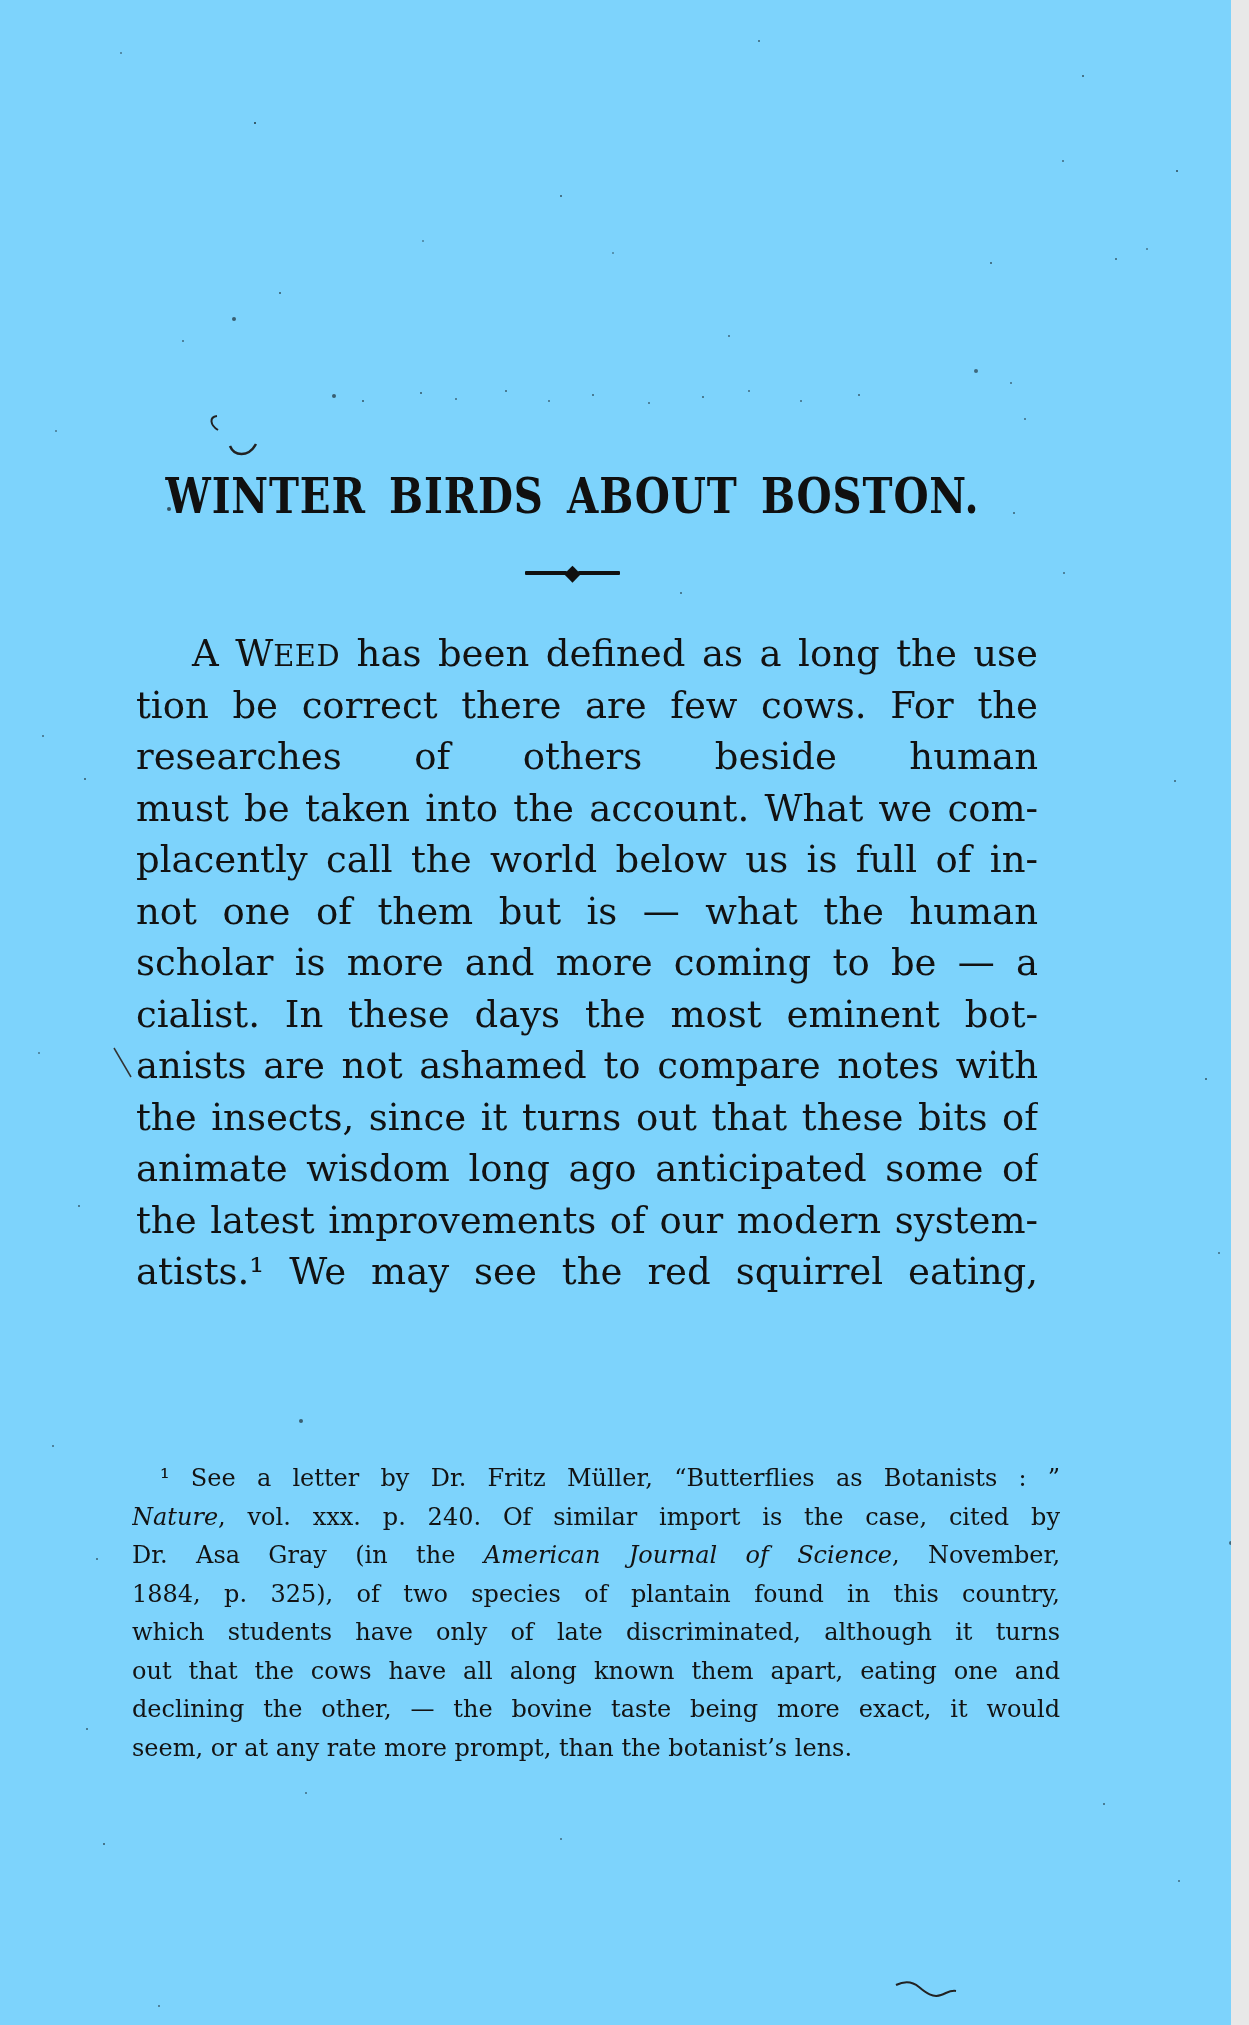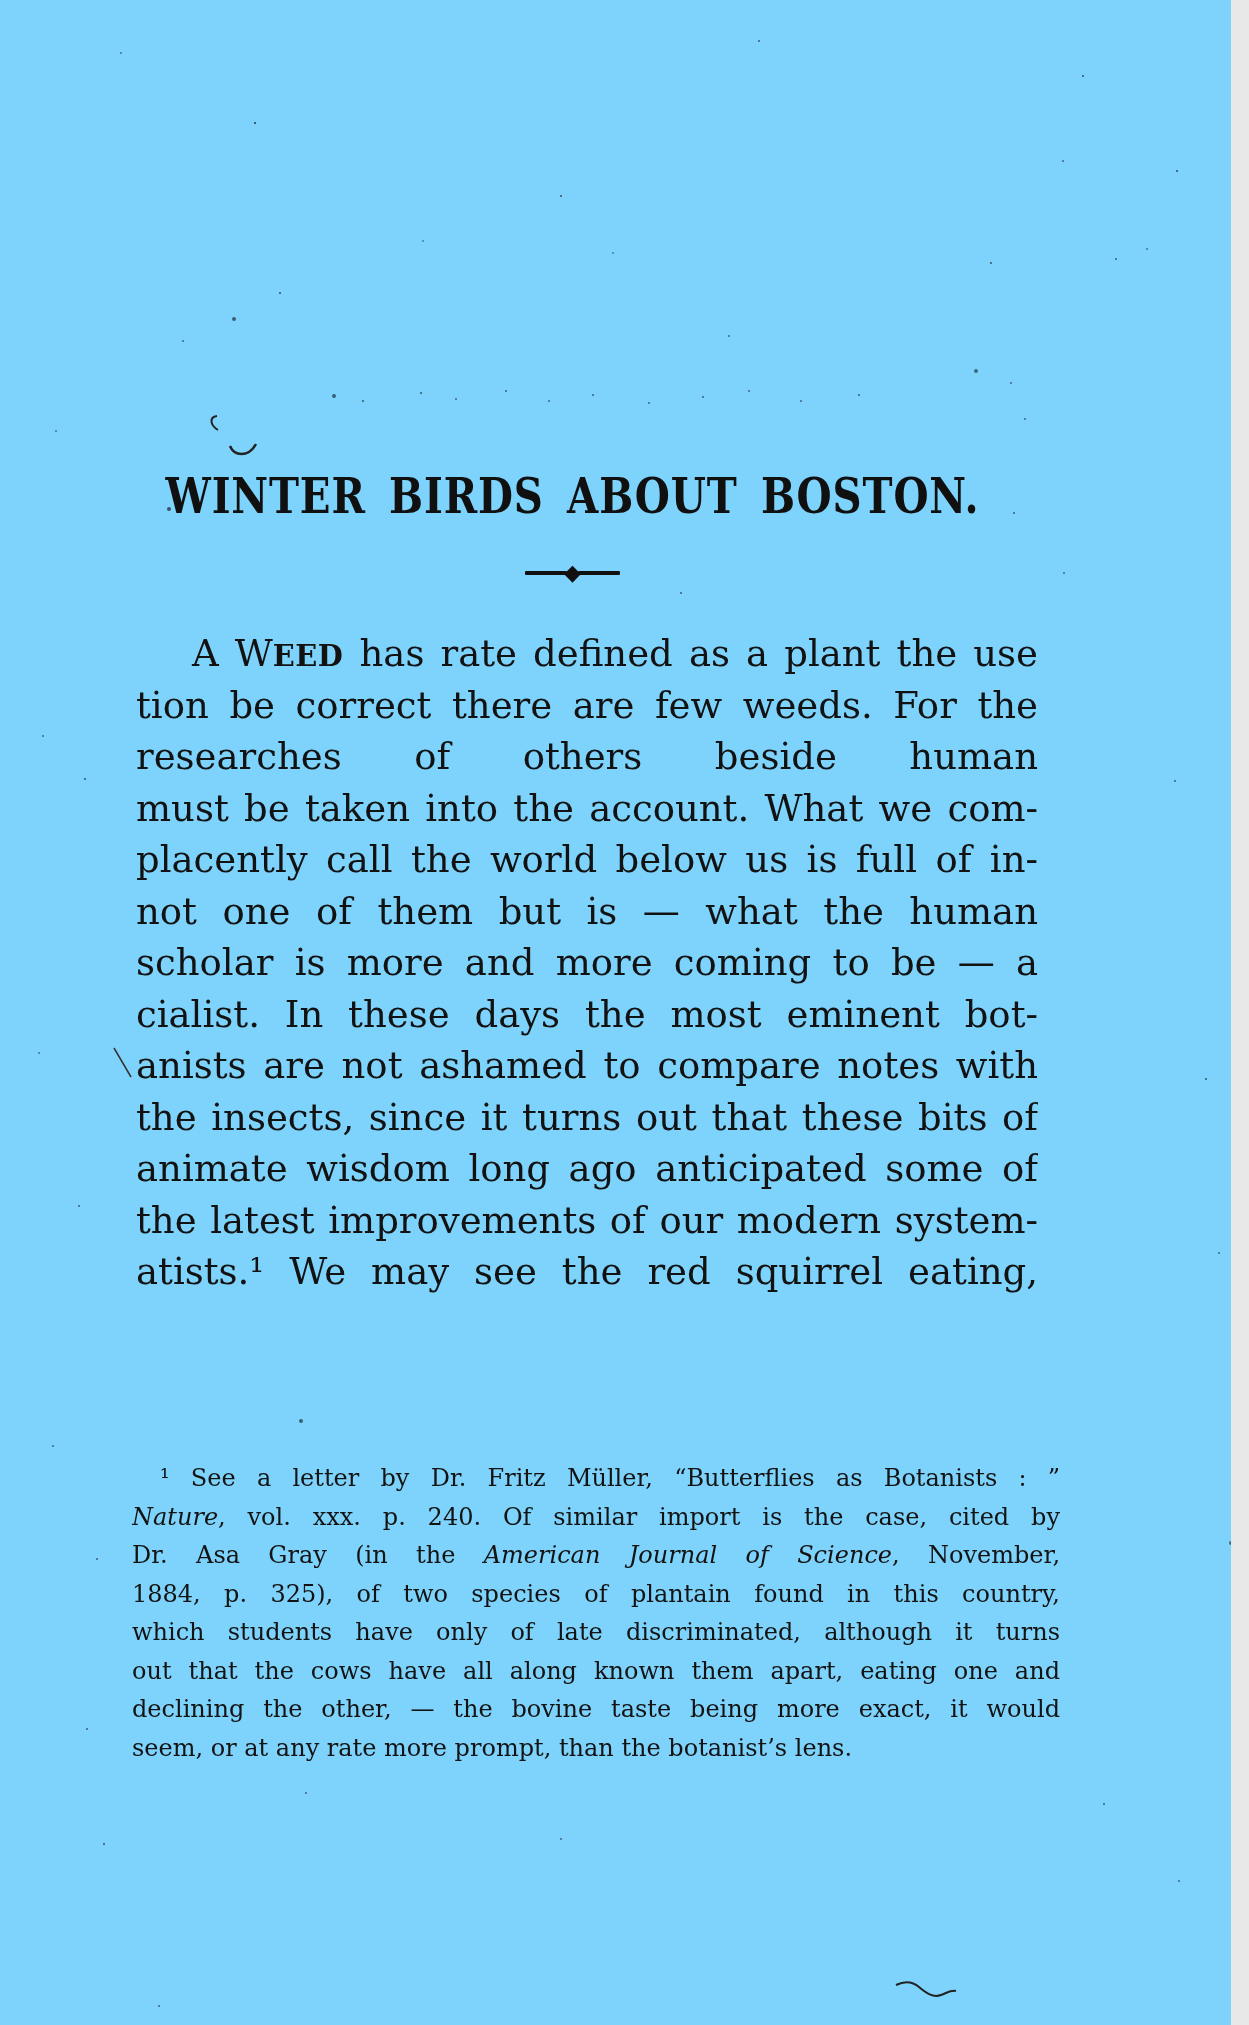--- a/index.html
+++ b/index.html
@@ -51,21 +51,21 @@
   .footnote {
     position:absolute; top:1459px; left:132px; width:928px;
     font-size:24px; line-height:38.5px;
     color:#131313;
   }
   .footnote .tline { text-align:justify; text-align-last:justify; height:38.5px; overflow:hidden; }
   .footnote .tline:first-child { text-indent:28px; }
   .footnote .tline:last-child { text-align-last:left; }
 
   .i  { font-style:italic; }
-  .sc { font-size:0.78em; letter-spacing:0.5px;font-weight:bold; }
+  .sc { font-size:0.78em; letter-spacing:0.5px; }
 
   
   .speckles {
     position:absolute; top:0; left:0; width:2px; height:2px; border-radius:50%;
     background:transparent; pointer-events:none;
     box-shadow:
       254px 122px 0 0 rgba(0,0,0,.75), 560px 195px 0 0 rgba(0,0,0,.6),
       758px 40px 0 0 rgba(0,0,0,.55), 1082px 75px 0 0 rgba(0,0,0,.6),
       1176px 170px 0 0 rgba(0,0,0,.65), 120px 52px 0 0 rgba(0,0,0,.45),
       333px 395px 0 1px rgba(0,0,0,.55), 362px 400px 0 0 rgba(0,0,0,.6),
@@ -117,22 +117,22 @@
     <span class="title">WINTER BIRDS ABOUT BOSTON.</span>
   </div>
 
   <div class="divider">
     <span class="bar"></span>
     <span class="gem">◆</span>
     <span class="bar"></span>
   </div>
 
   <div class="body-text" id="body-text">
-      <div class="tline"><span>A </span><span>W</span><span class="sc">EED</span><span> has rate defined as a plant the use</span></div>
-      <div class="tline"><span>tion be correct there are few weeds.  For the</span></div>
+      <div class="tline"><span>A </span><span>W</span><span class="sc">EED</span><span> has been defined as a long the use</span></div>
+      <div class="tline"><span>tion be correct there are few cows.  For the</span></div>
       <div class="tline"><span>researches of others beside human investigators</span></div>
       <div class="tline"><span>must be taken into the account.  What we com-</span></div>
       <div class="tline"><span>placently call the world below us is full of in-</span></div>
       <div class="tline"><span>not one of them but is — what the human</span></div>
       <div class="tline"><span>scholar is more and more coming to be — a spe-</span></div>
       <div class="tline"><span>cialist.  In these days the most eminent bot-</span></div>
       <div class="tline"><span>anists are not ashamed to compare notes with</span></div>
       <div class="tline"><span>the insects, since it turns out that these bits of</span></div>
       <div class="tline"><span>animate wisdom long ago anticipated some of</span></div>
       <div class="tline"><span>the latest improvements of our modern system-</span></div>

